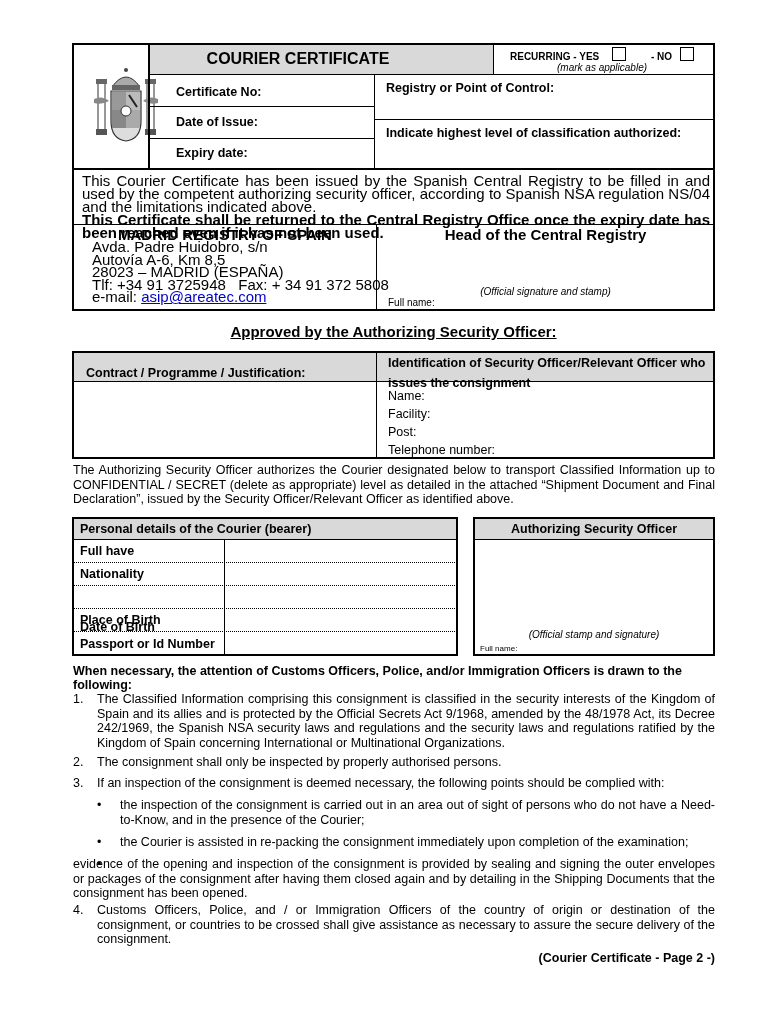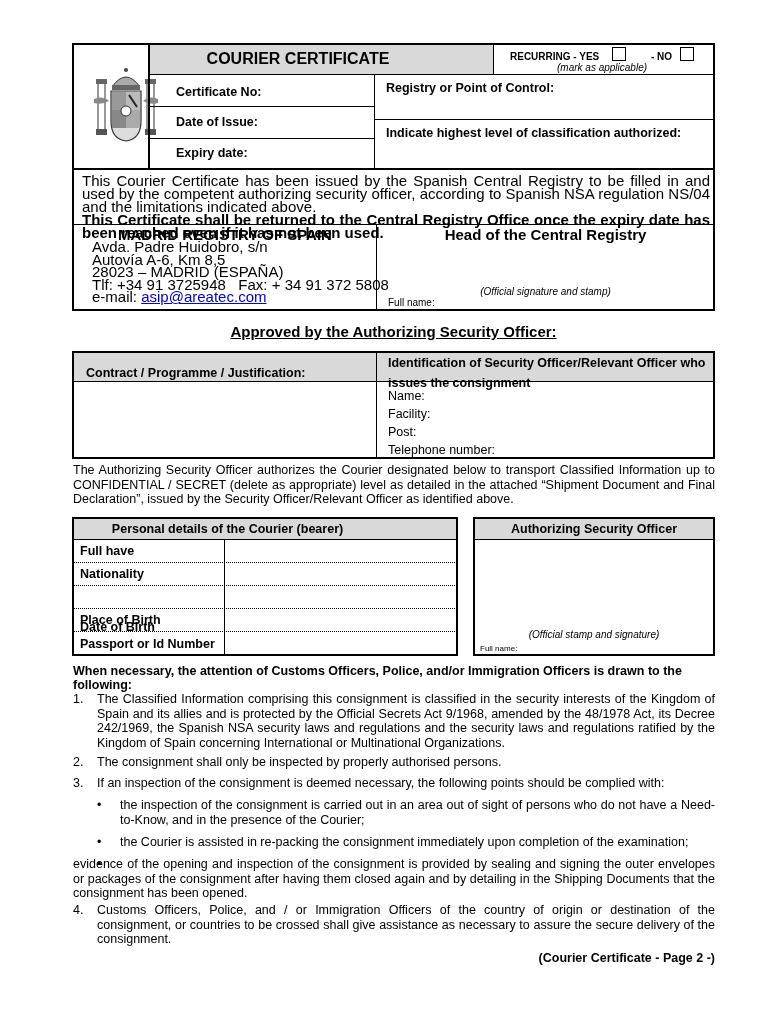--- a/index.html
+++ b/index.html
@@ -114,21 +114,21 @@
   <div>Name:</div>
   <div>Facility:</div>
   <div>Post:</div>
   <div>Telephone number:</div>
 </div>
 
 <div class="abs t12 just" style="left:73px;top:463px;width:642px;line-height:14.5px;">The Authorizing Security Officer authorizes the Courier designated below to transport Classified Information up to CONFIDENTIAL / SECRET (delete as appropriate) level as detailed in the attached “Shipment Document and Final Declaration”, issued by the Security Officer/Relevant Officer as identified above.</div>
 
 <div class="box" style="left:72px;top:517px;width:386px;height:139px;"></div>
 <div class="abs gray" style="left:74px;top:519px;width:382px;height:20px;"></div>
-<div class="abs b t12" style="left:74px;top:522px;width:307px;text-align:center;">Personal details of the Courier (bearer)</div>
+<div class="abs b t12" style="left:80px;top:522px;width:307px;">Personal details of the Courier (bearer)</div>
 <div class="hl" style="left:73px;top:539px;width:384px;"></div>
 <div class="vl" style="left:224px;top:540px;height:115px;"></div>
 <div class="dotline" style="left:73px;top:562px;width:384px;"></div>
 <div class="dotline" style="left:73px;top:585px;width:384px;"></div>
 <div class="dotline" style="left:73px;top:608px;width:384px;"></div>
 <div class="dotline" style="left:73px;top:631px;width:384px;"></div>
 
 <div class="abs b t12" style="left:80px;top:544px;">Full have</div>
 <div class="abs" style="left:227px;top:541px;width:228px;height:20px;"></div>
 <div class="abs b t12" style="left:80px;top:567px;">Nationality</div>

